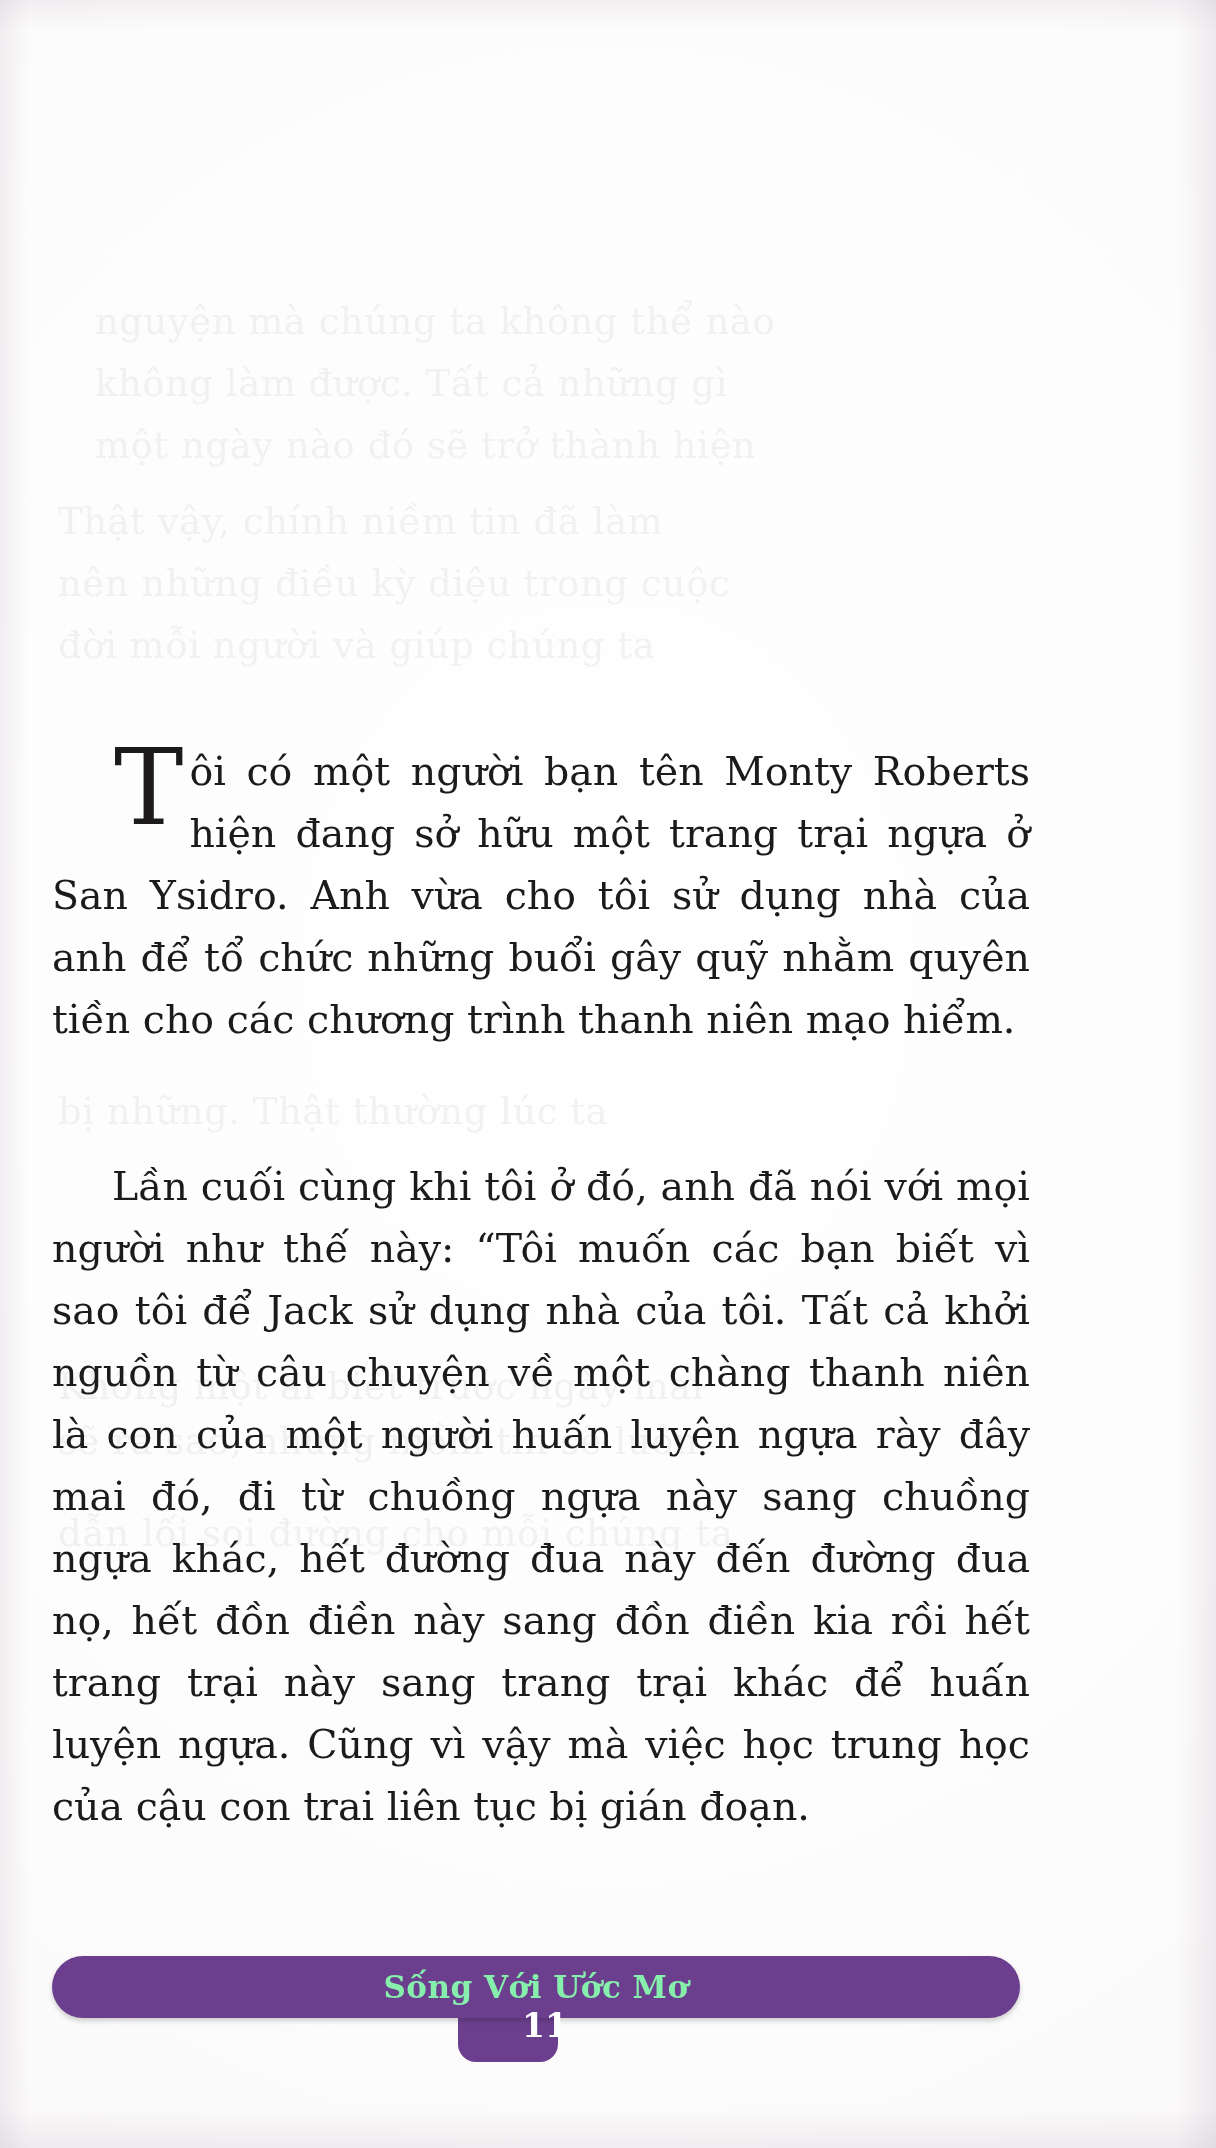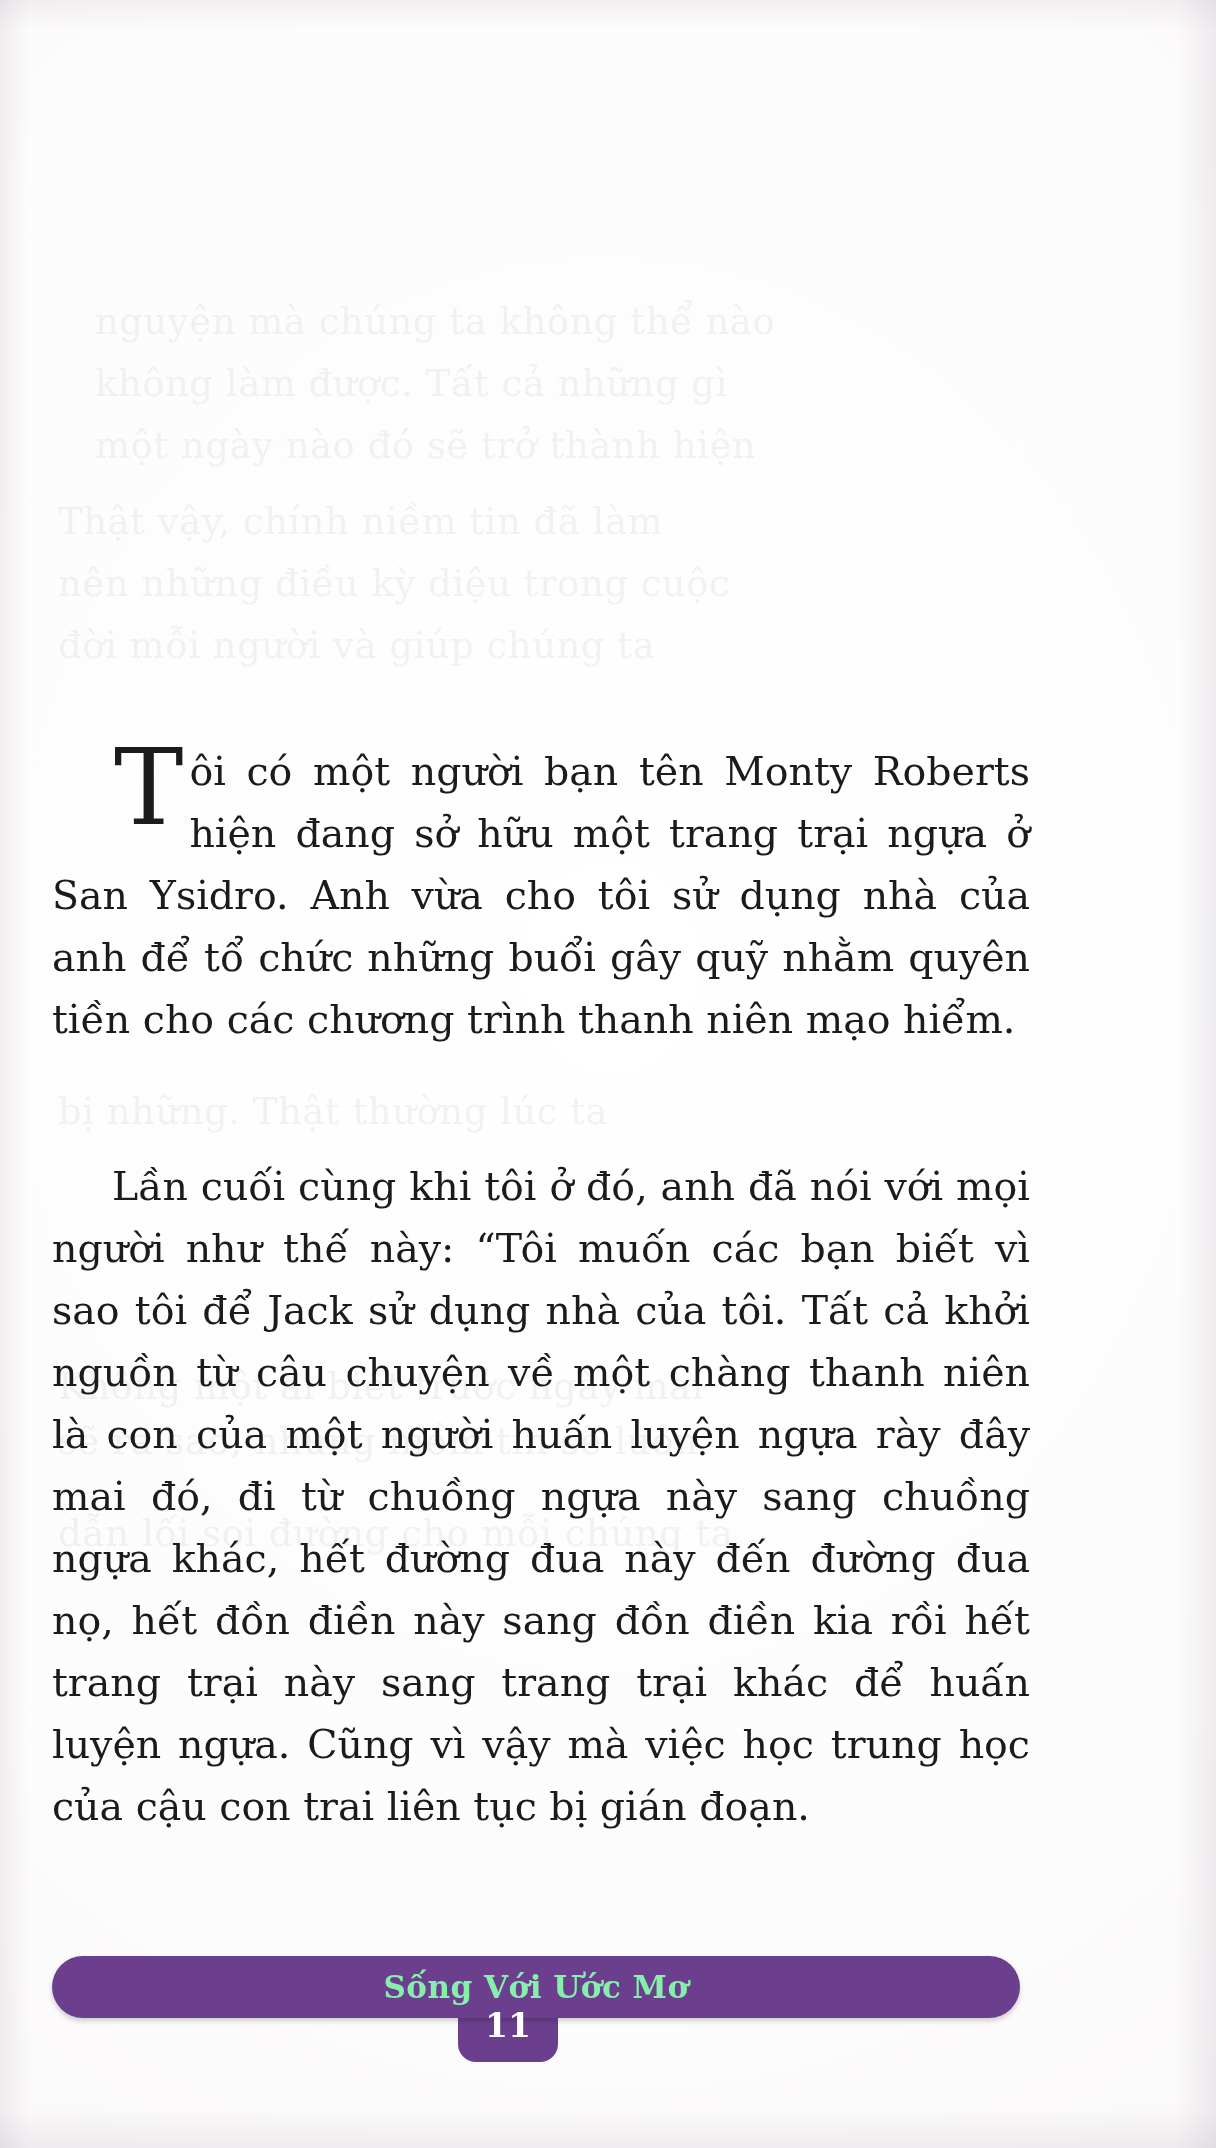--- a/index.html
+++ b/index.html
@@ -125,20 +125,21 @@
   .page-number {
     position: absolute;
     left: 458px;
     top: 2006px;
     width: 100px;
     text-align: center;
     color: #ffffff;
     font-family: "DejaVu Serif", serif;
     font-size: 33px;
     font-weight: bold;
+    padding-left: 37px;
   }
 
   
   .edge-right {
     position: absolute;
     right: 0; top: 0;
     width: 40px; height: 2148px;
     background: linear-gradient(to right, rgba(200,190,200,0) 0%, rgba(170,155,175,0.18) 100%);
   }
   .edge-left {

